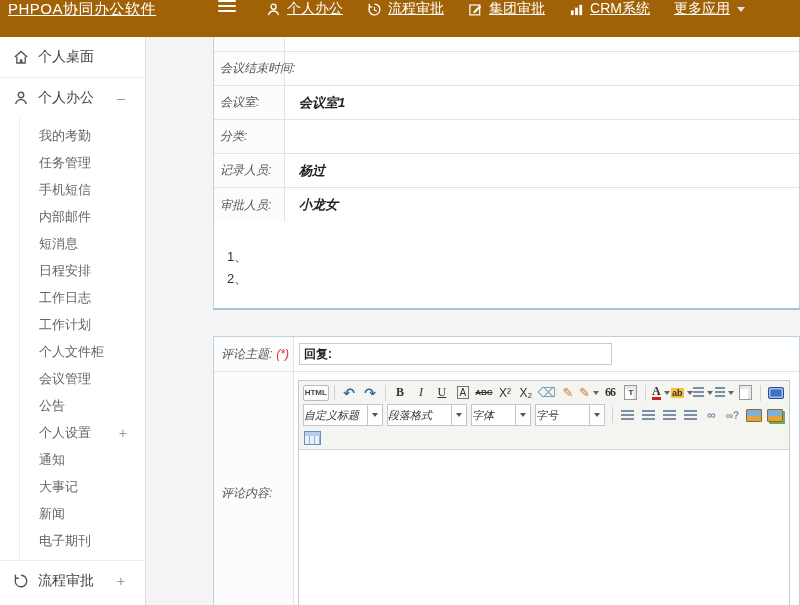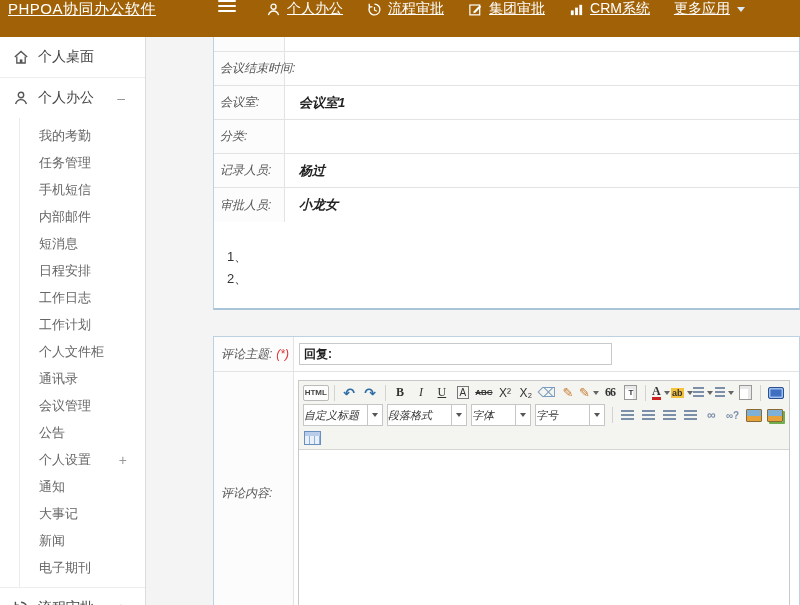--- a/index.html
+++ b/index.html
@@ -192,23 +192,20 @@
       <div class="sub-item">
           <span>工作日志</span>
         </div>
       <div class="sub-item">
           <span>工作计划</span>
         </div>
       <div class="sub-item">
           <span>个人文件柜</span>
         </div>
       <div class="sub-item">
-          <span>通讯录</span>
-        </div>
-      <div class="sub-item">
           <span>会议管理</span>
         </div>
       <div class="sub-item">
           <span>公告</span>
         </div>
       <div class="sub-item">
         <span>个人设置</span>
         <span class="toggle">+</span>
       </div>
       <div class="sub-item">

